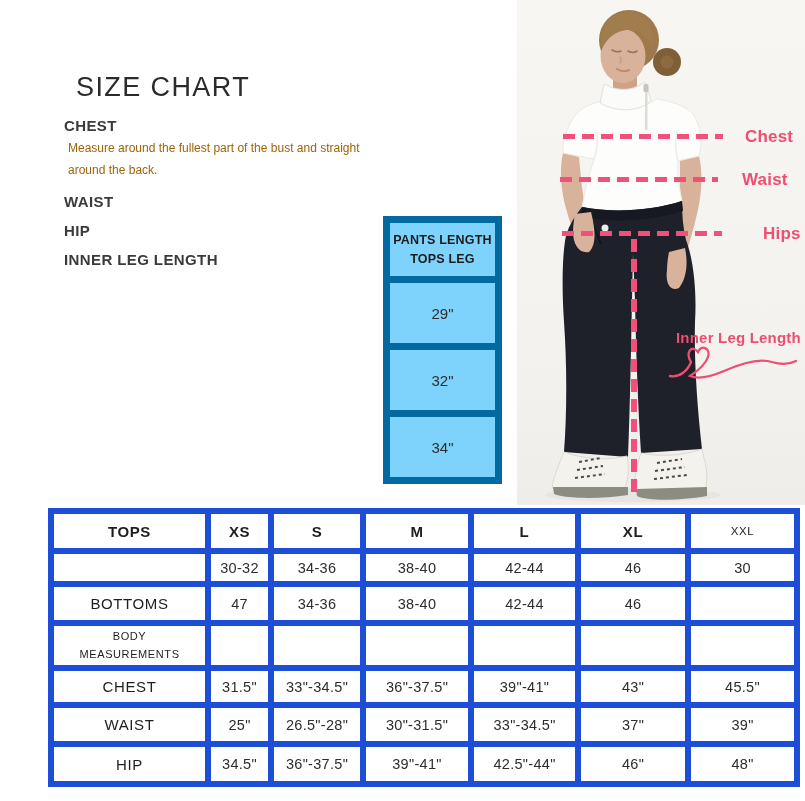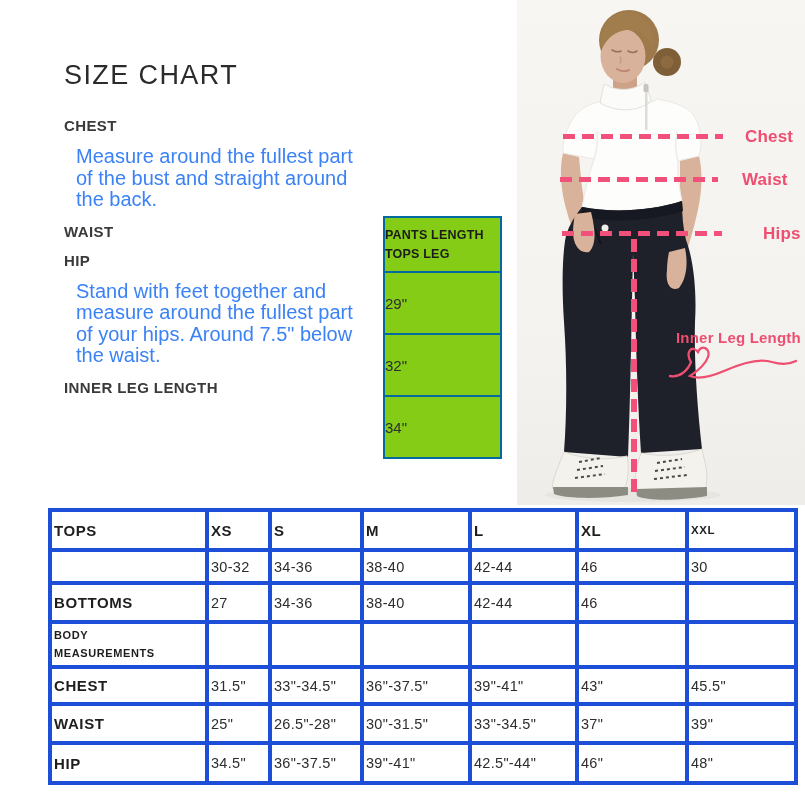--- a/index.html
+++ b/index.html
@@ -3,43 +3,43 @@
 <meta charset="utf-8">
 <style>
   html,body { margin:0; padding:0; background:#ffffff; }
   .page {
     position:relative; width:805px; height:801px; background:#ffffff;
     font-family:"Liberation Sans", sans-serif; overflow:hidden; color:#2e2e2e;
   }
 
   
   .title {
-    position:absolute; left:64px; top:60px; margin:0;
+    position:absolute; left:64px; top:60px; margin:12px;
     font-size:27px; font-weight:400; letter-spacing:1.4px; color:#2b2b2b;
   }
 
   
   .instructions { position:absolute; left:64px; top:117px; width:308px; }
   .instructions h2 {
     margin:12px 0 3px 0; font-size:15px; font-weight:600;
     letter-spacing:0.4px; color:#3a3a3a;
   }
   .instructions .sec:first-child h2 { margin-top:0; }
   .instructions p {
-    margin:12px; font-size:20px; line-height:21.5px; color:#3b82f6;
+    margin:4px; font-size:12px; line-height:21.5px; color:#a16207;
   }
 
   
   .pants-table {
     position:absolute; left:383px; top:216px; width:119px;
     border-collapse:collapse; table-layout:fixed;
   }
   .pants-table th, .pants-table td {
-    border:2px solid #0369a1; text-align:left; vertical-align:middle;
-    background:#84cc16; padding:0;
+    border:7px solid #0369a1; text-align:center; vertical-align:middle;
+    background:#7dd3fc; padding:0;
   }
   .pants-table th { height:53px; font-size:12.5px; font-weight:700; line-height:1.45; letter-spacing:0.2px; color:#1c1c1c; }
   .pants-table td { height:60px; font-size:15px; color:#2e2e2e; }
 
   
   .photo {
     position:absolute; left:517px; top:0; width:288px; height:505px;
     background:linear-gradient(180deg,#f7f6f3 0%, #f4f2ef 70%, #efede9 100%);
   }
   .photo svg.figure { position:absolute; left:0; top:0; }
@@ -57,47 +57,46 @@
   }
   .pink-label.small { font-size:15px; }
   .squiggle { position:absolute; }
 
   
   .size-table {
     position:absolute; left:48px; top:508px;
     border-collapse:collapse; table-layout:fixed; border:3px solid #151515;
   }
   .size-table td {
-    border:4px solid #1d4ed8; text-align:left; vertical-align:middle;
+    border:6px solid #1d4ed8; text-align:center; vertical-align:middle;
     font-size:14.5px; letter-spacing:0.3px; color:#2d2d2d; background:#fff; padding:0 2px;
   }
   .size-table td.hdr { font-weight:700; font-size:15px; letter-spacing:0.6px; color:#1e1e1e; }
-  .size-table td.hdr-xxl { font-weight:700; font-size:11.5px; letter-spacing:0.6px; color:#1e1e1e; }
-  .size-table td.rowlabel { font-weight:700; font-size:15px; letter-spacing:0.6px; color:#1e1e1e; }
+  .size-table td.hdr-xxl { font-weight:400; font-size:11.5px; letter-spacing:0.6px; color:#1e1e1e; }
+  .size-table td.rowlabel { font-weight:400; font-size:15px; letter-spacing:0.6px; color:#1e1e1e; }
   .size-table td.rowlabel.bm { font-size:11px; line-height:1.55; }
   .size-table td.rowlabel.bm span { display:inline-block; max-width:100px; }
 </style>
 </head>
 <body>
 
 <div class="page">
 
   <h1 class="title">SIZE CHART</h1>
 
   <div class="instructions">
     <div class="sec">
       <h2>CHEST</h2>
       <p>Measure around the fullest part of the bust and straight around the back.</p>
     </div>
     <div class="sec">
       <h2>WAIST</h2>
     </div>
     <div class="sec">
       <h2>HIP</h2>
-      <p>Stand with feet together and measure around the fullest part of your hips. Around 7.5" below the waist.</p>
     </div>
     <div class="sec">
       <h2>INNER LEG LENGTH</h2>
     </div>
   </div>
 
   <table class="pants-table">
     <tbody>
         <tr>
       <th>
@@ -201,21 +200,21 @@
       <td class="rowlabel"></td>
       <td>30-32</td>
       <td>34-36</td>
       <td>38-40</td>
       <td>42-44</td>
       <td>46</td>
       <td>30</td>
     </tr>
     <tr style="height:39px">
       <td class="rowlabel">BOTTOMS</td>
-      <td>27</td>
+      <td>47</td>
       <td>34-36</td>
       <td>38-40</td>
       <td>42-44</td>
       <td>46</td>
       <td></td>
     </tr>
     <tr style="height:45px">
       <td class="rowlabel bm"><span>BODY MEASUREMENTS</span></td>
       <td></td>
       <td></td>

